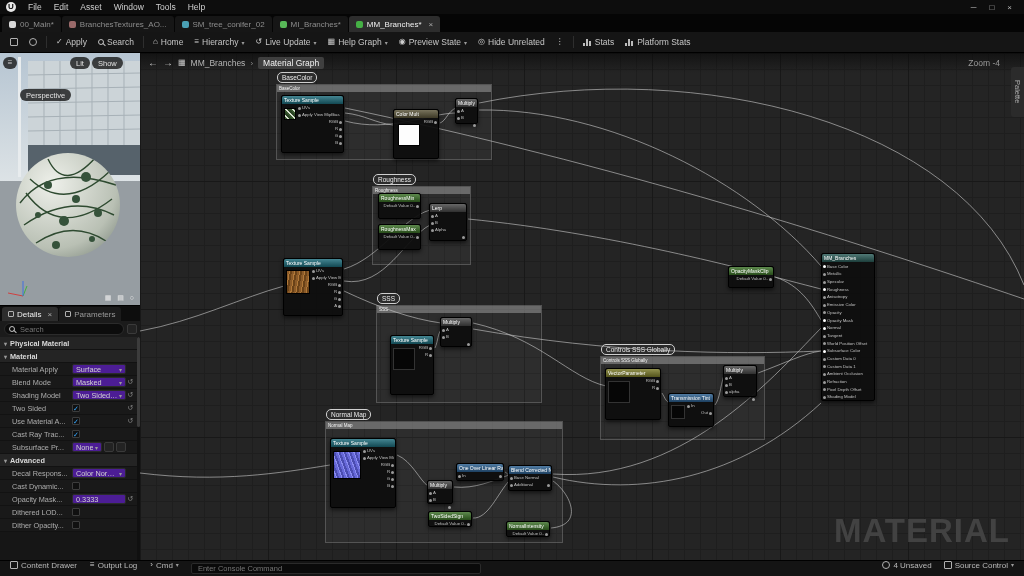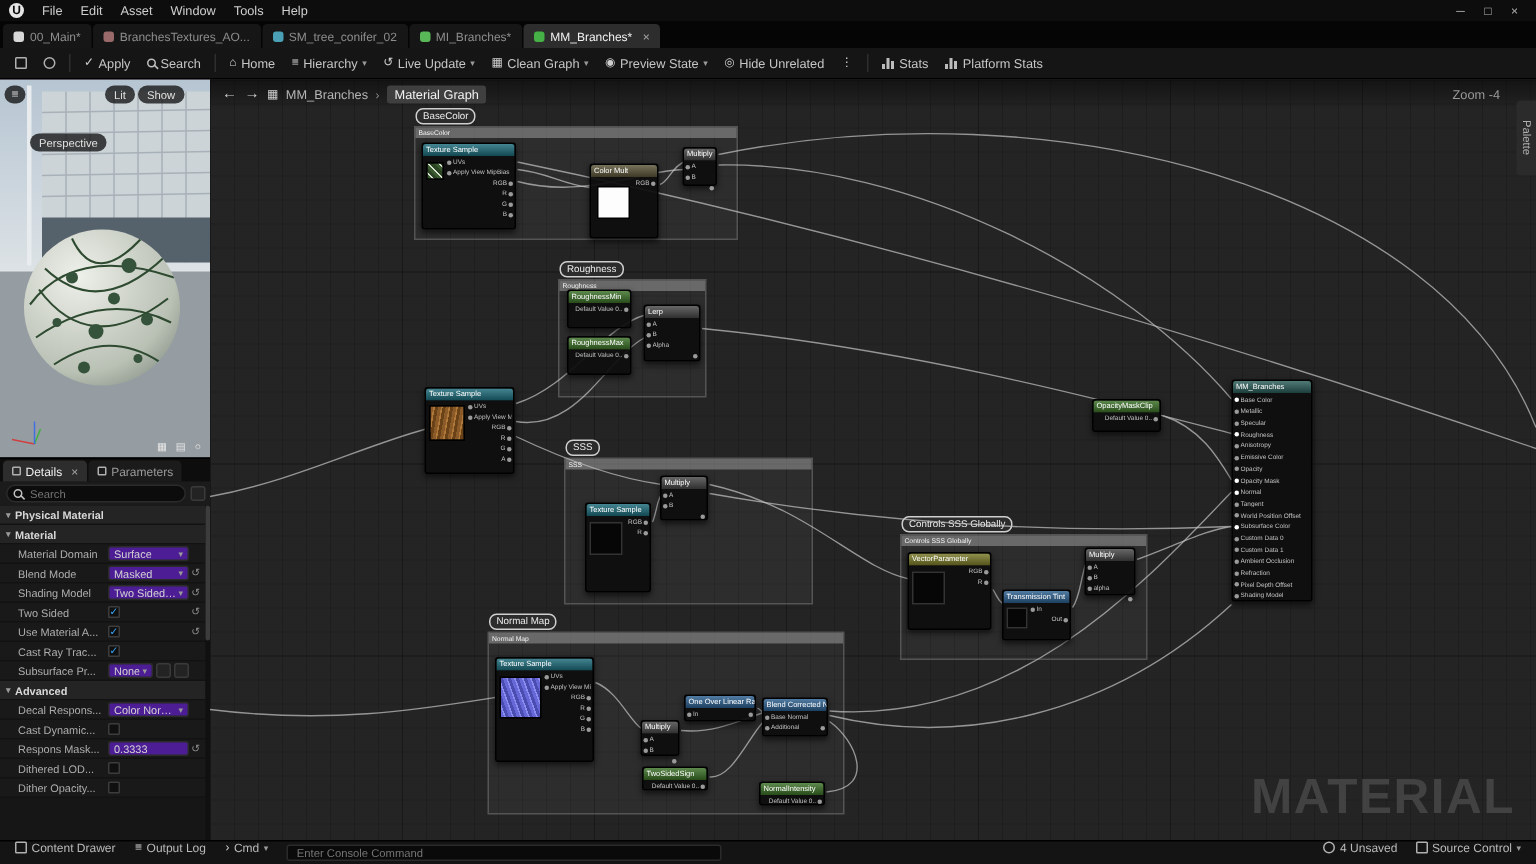--- a/index.html
+++ b/index.html
@@ -204,21 +204,21 @@
         <span>Hierarchy</span>
         <span class="caret">▾</span>
       </div>
     <div class="tbtn">
         <span class="gly">↺</span>
         <span>Live Update</span>
         <span class="caret">▾</span>
       </div>
     <div class="tbtn">
         <span class="gly">▦</span>
-        <span>Clean Graph</span>
+        <span>Help Graph</span>
         <span class="caret">▾</span>
       </div>
     <div class="tbtn">
         <span class="gly">◉</span>
         <span>Preview State</span>
         <span class="caret">▾</span>
       </div>
     <div class="tbtn">
         <span class="gly">◎</span>
         <span>Hide Unrelated</span>
@@ -337,21 +337,21 @@
         <div id="details-rows">
             <div class="drow dsection">
               <span class="sarrow">▾</span>
               <span>Physical Material</span>
             </div>
             <div class="drow dsection">
               <span class="sarrow">▾</span>
               <span>Material</span>
             </div>
             <div class="drow">
-              <span class="dlabel">Material Domain</span>
+              <span class="dlabel">Material Apply</span>
               <span class="dctrl">
                 <span class="dbox">
                   <span class="dval">Surface</span>
                   <span class="caret">▾</span>
                 </span>
               </span>
               <span class="reset"></span>
             </div>
             <div class="drow">
               <span class="dlabel">Blend Mode</span>
@@ -421,21 +421,21 @@
               <span class="reset"></span>
             </div>
             <div class="drow">
               <span class="dlabel">Cast Dynamic...</span>
               <span class="dctrl">
                 <span class="cb"></span>
               </span>
               <span class="reset"></span>
             </div>
             <div class="drow">
-              <span class="dlabel">Respons Mask...</span>
+              <span class="dlabel">Opacity Mask...</span>
               <span class="dctrl">
                 <span class="dbox">
                   <span class="dval">0.3333</span>
                 </span>
               </span>
               <span class="reset">↺</span>
             </div>
             <div class="drow">
               <span class="dlabel">Dithered LOD...</span>
               <span class="dctrl">

